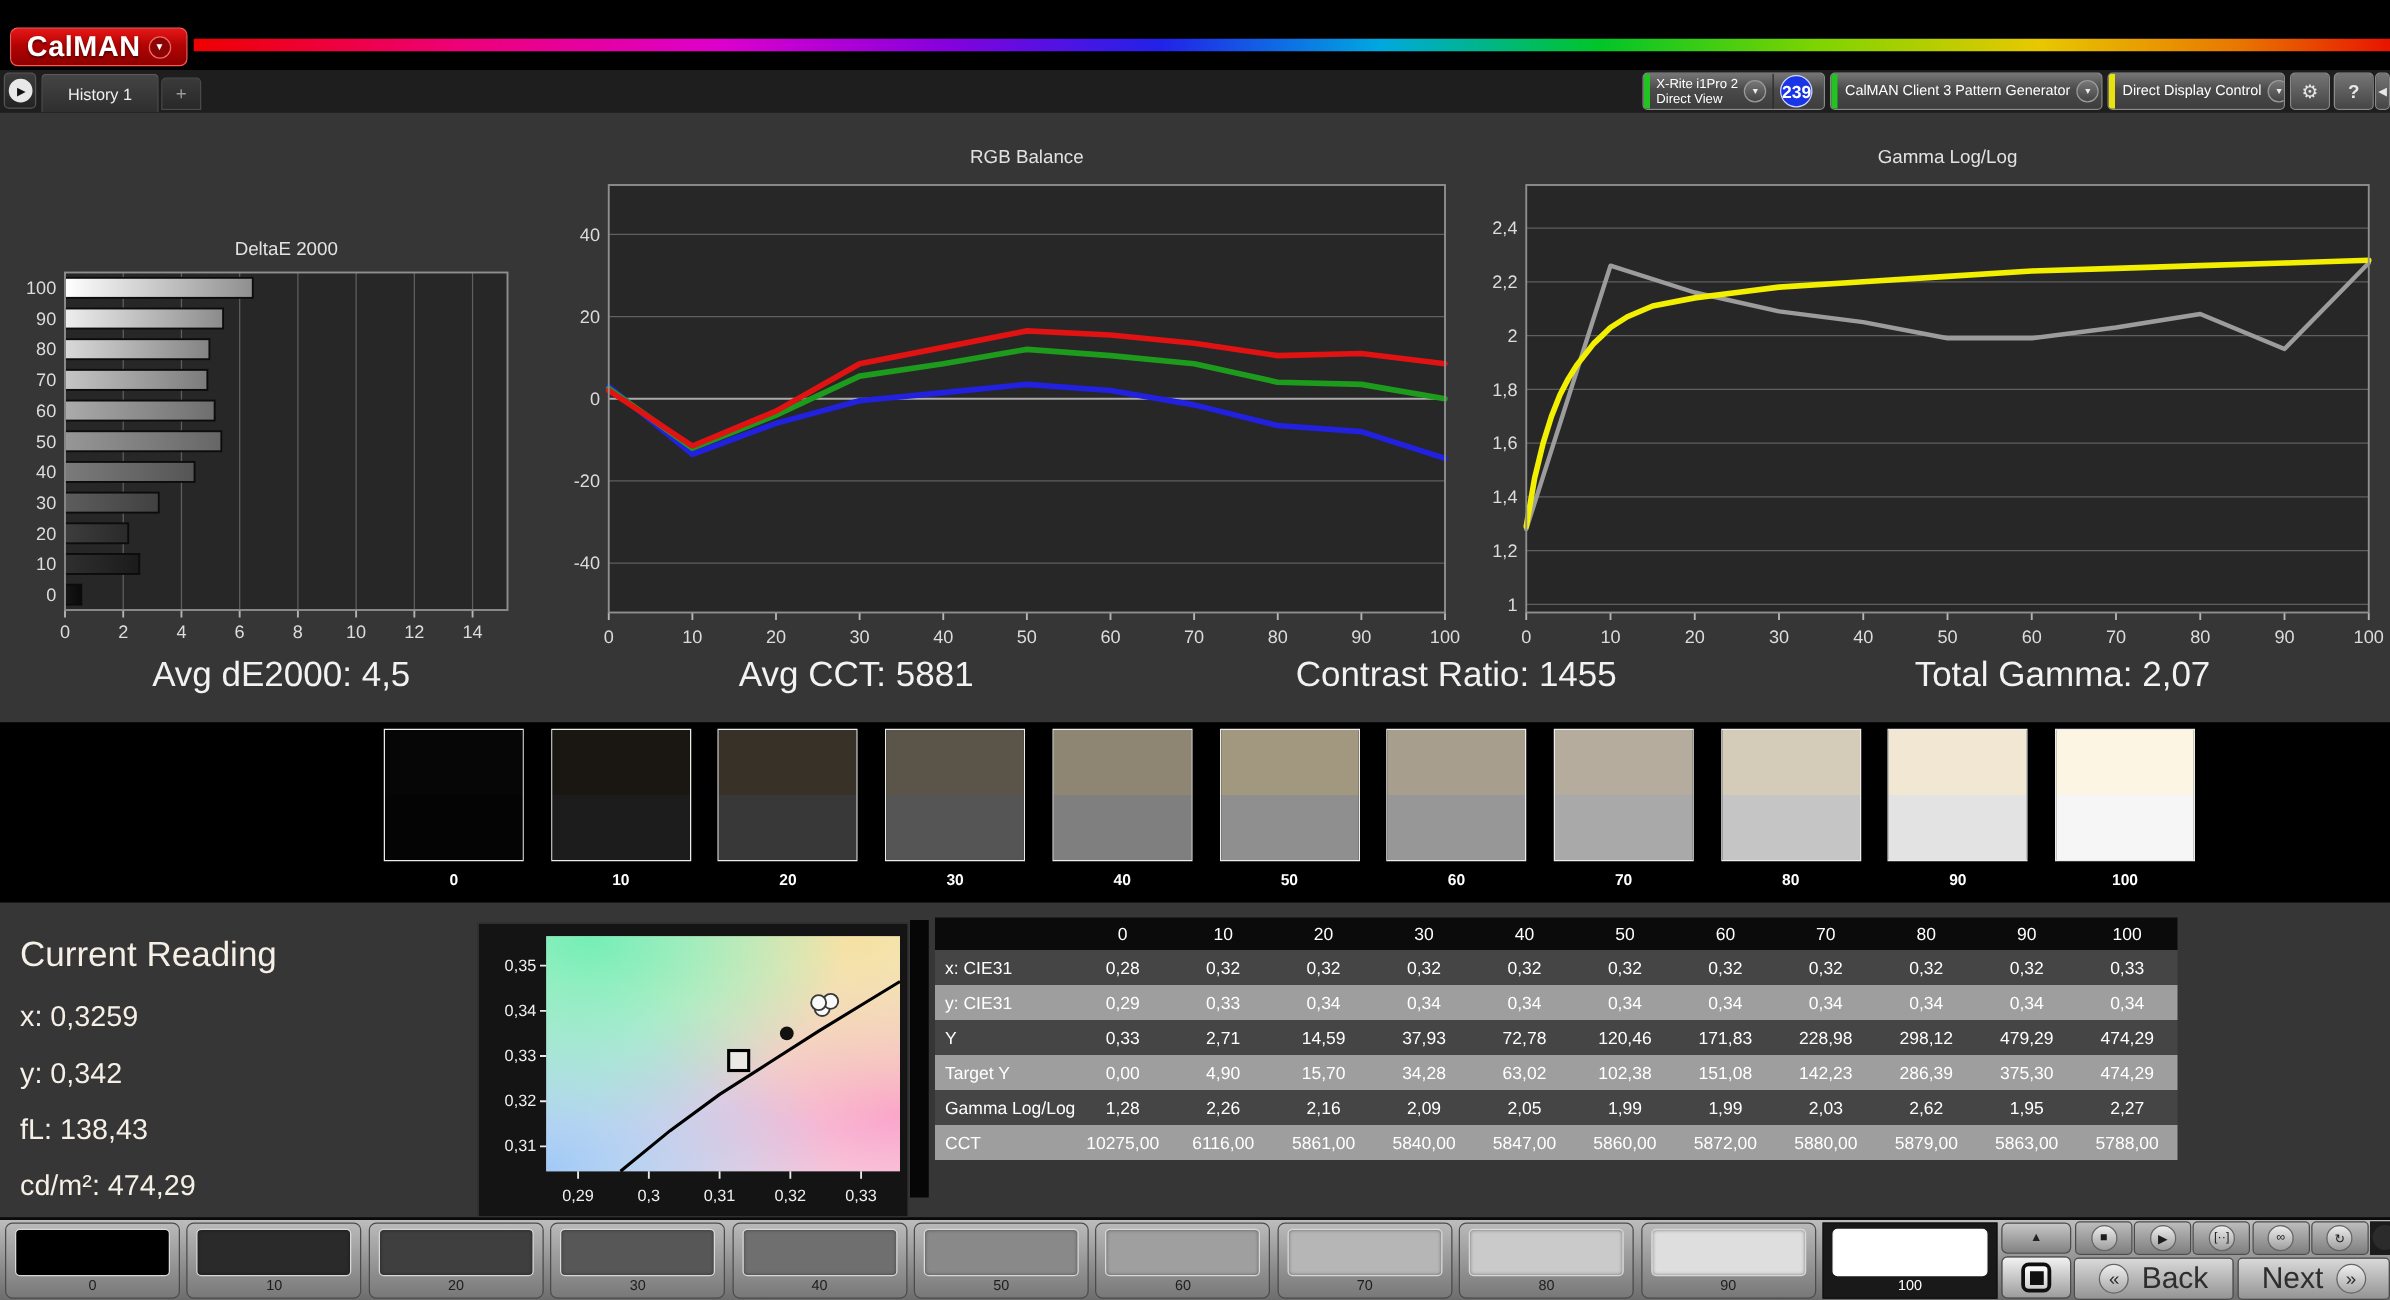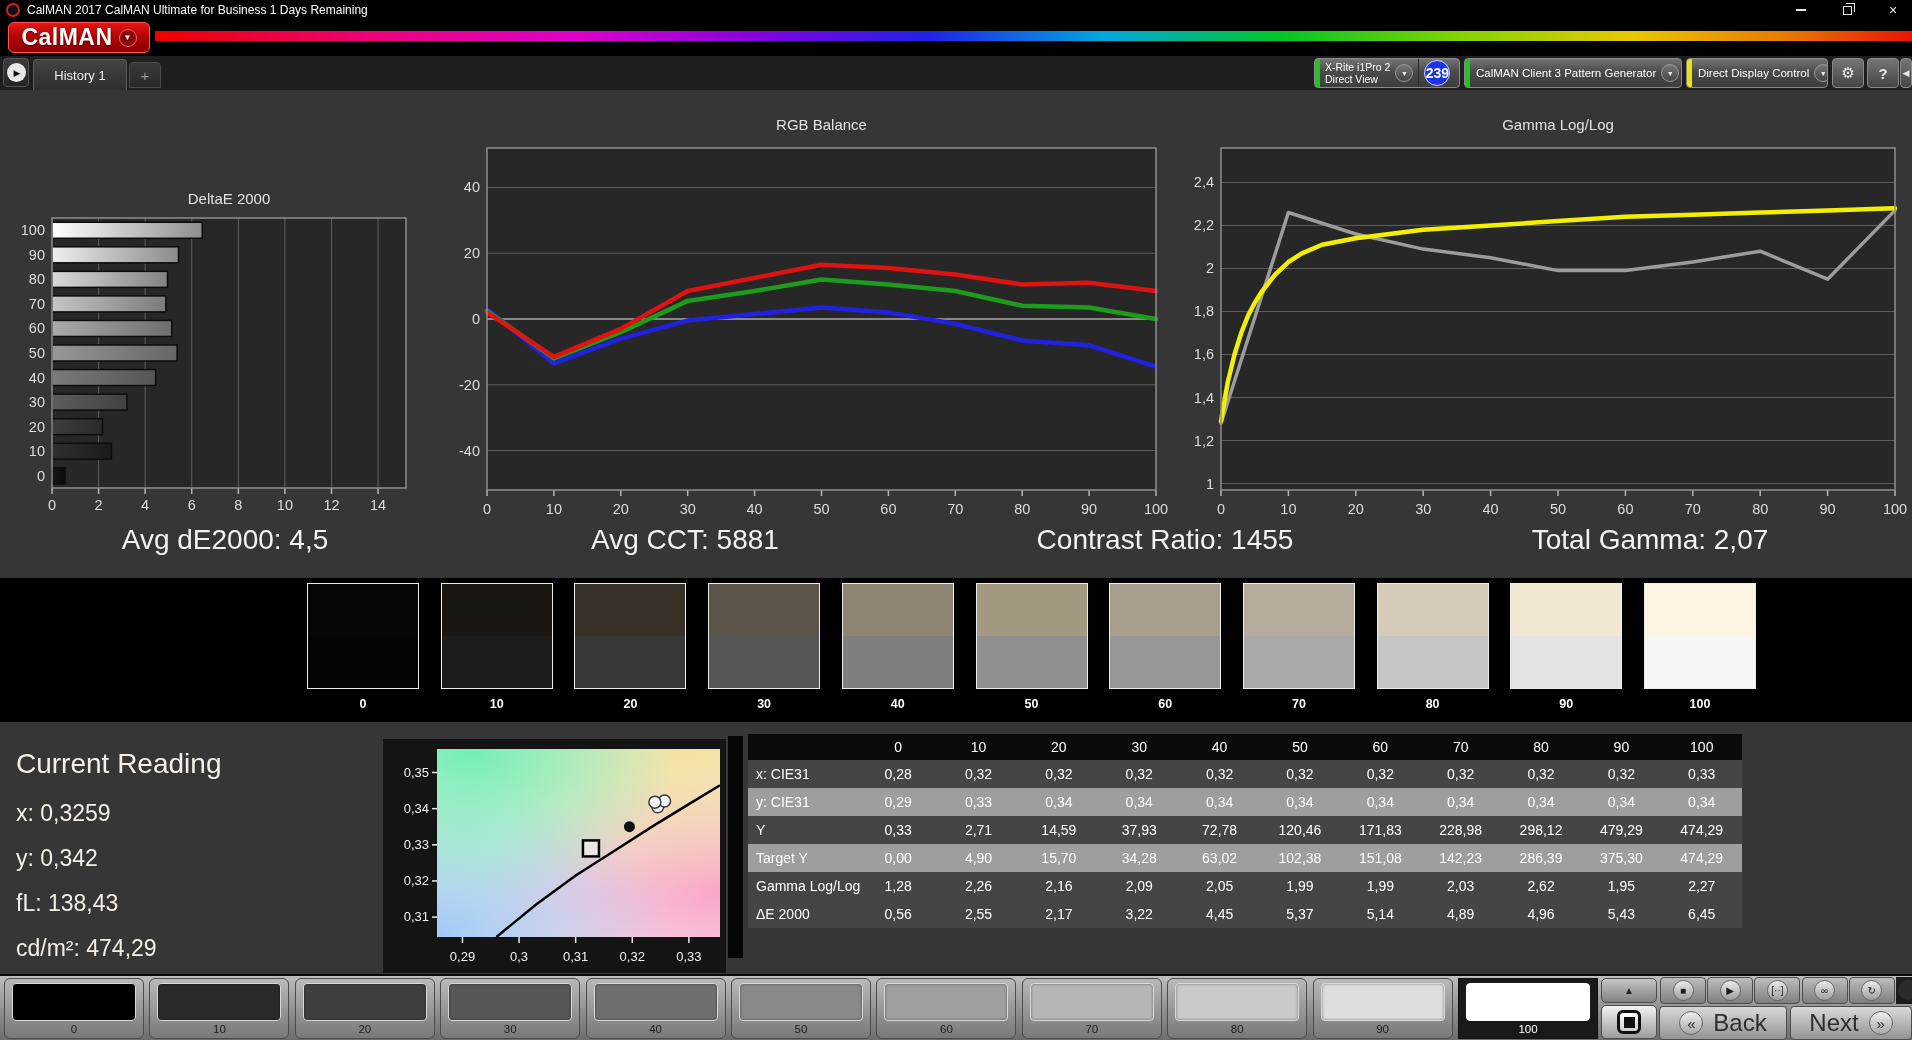--- a/index.html
+++ b/index.html
@@ -158,33 +158,20 @@
   #next-btn { left:1790px; width:122px; }
   .nav-circle { width:24px; height:24px; border-radius:50%;
     background:linear-gradient(180deg,#efefef,#a8a8a8); border:1px solid #666; font-size:15px;
     color:#2e2e2e; display:flex; align-items:center; justify-content:center; }
 </style>
 </head>
 <body>
 
 <div id="app">
 
-  <div id="titlebar">
-    <div class="app-icon"></div>
-    <span class="title-text">CalMAN 2017 CalMAN Ultimate for Business 1 Days Remaining</span>
-    <div class="winbtn" id="btn-min">
-        <div class="ic-min"></div>
-      </div>
-    <div class="winbtn" id="btn-max">
-        <div class="ic-max"></div>
-      </div>
-    <div class="winbtn" id="btn-close">
-        <span>×</span>
-      </div>
-  </div>
 
   <div id="logorow">
     <div class="logo-btn">
       <span class="logo-text">CalMAN</span>
       <span class="logo-chev">
           <span>▼</span>
         </span>
     </div>
     <div class="rainbow"></div>
   </div>
@@ -607,33 +594,33 @@
           <div class="tcell">2,16</div>
           <div class="tcell">2,09</div>
           <div class="tcell">2,05</div>
           <div class="tcell">1,99</div>
           <div class="tcell">1,99</div>
           <div class="tcell">2,03</div>
           <div class="tcell">2,62</div>
           <div class="tcell">1,95</div>
           <div class="tcell">2,27</div>
         </div>
-        <div class="trow rdark">
-          <div class="tlabel">ΔE 2000</div>
-          <div class="tcell">0,56</div>
-          <div class="tcell">2,55</div>
-          <div class="tcell">2,17</div>
-          <div class="tcell">3,22</div>
-          <div class="tcell">4,45</div>
-          <div class="tcell">5,37</div>
-          <div class="tcell">5,14</div>
-          <div class="tcell">4,89</div>
-          <div class="tcell">4,96</div>
-          <div class="tcell">5,43</div>
-          <div class="tcell">6,45</div>
+        <div class="trow rlight">
+          <div class="tlabel">CCT</div>
+          <div class="tcell">10275,00</div>
+          <div class="tcell">6116,00</div>
+          <div class="tcell">5861,00</div>
+          <div class="tcell">5840,00</div>
+          <div class="tcell">5847,00</div>
+          <div class="tcell">5860,00</div>
+          <div class="tcell">5872,00</div>
+          <div class="tcell">5880,00</div>
+          <div class="tcell">5879,00</div>
+          <div class="tcell">5863,00</div>
+          <div class="tcell">5788,00</div>
         </div>
       </div>
   </div>
 
   <div id="bottombar">
     <div id="patterns">
         <div class="ptile" style="left: 4px;">
           <div class="pswatch" style="background: rgb(0, 0, 0);"></div>
           <div class="plbl">0</div>
         </div>

